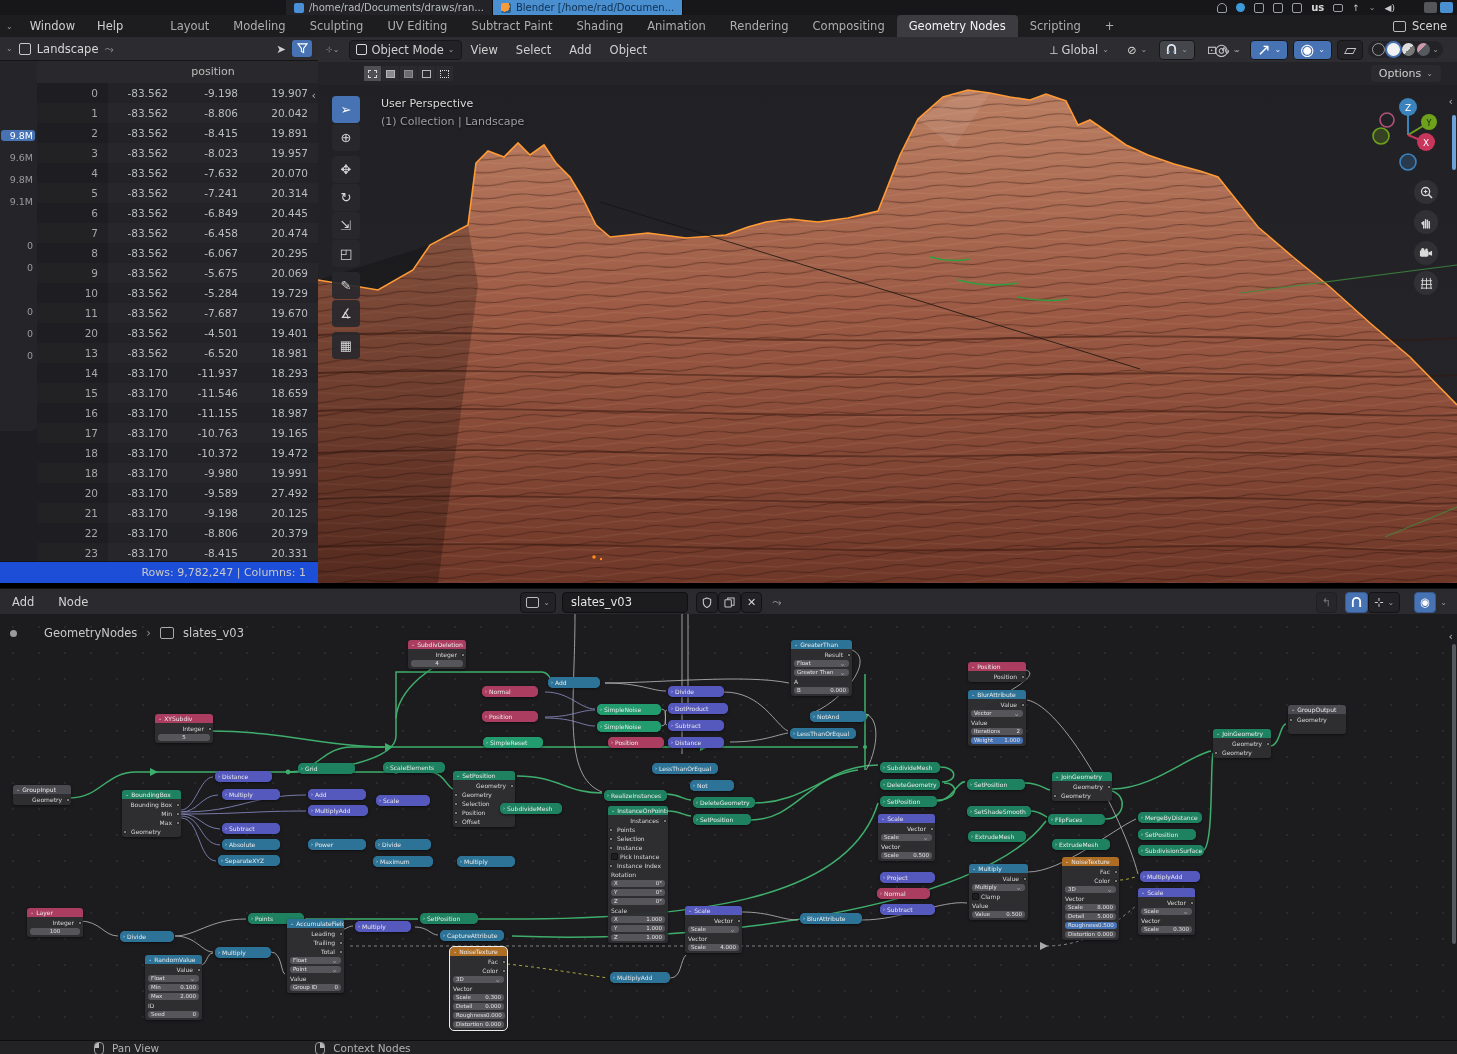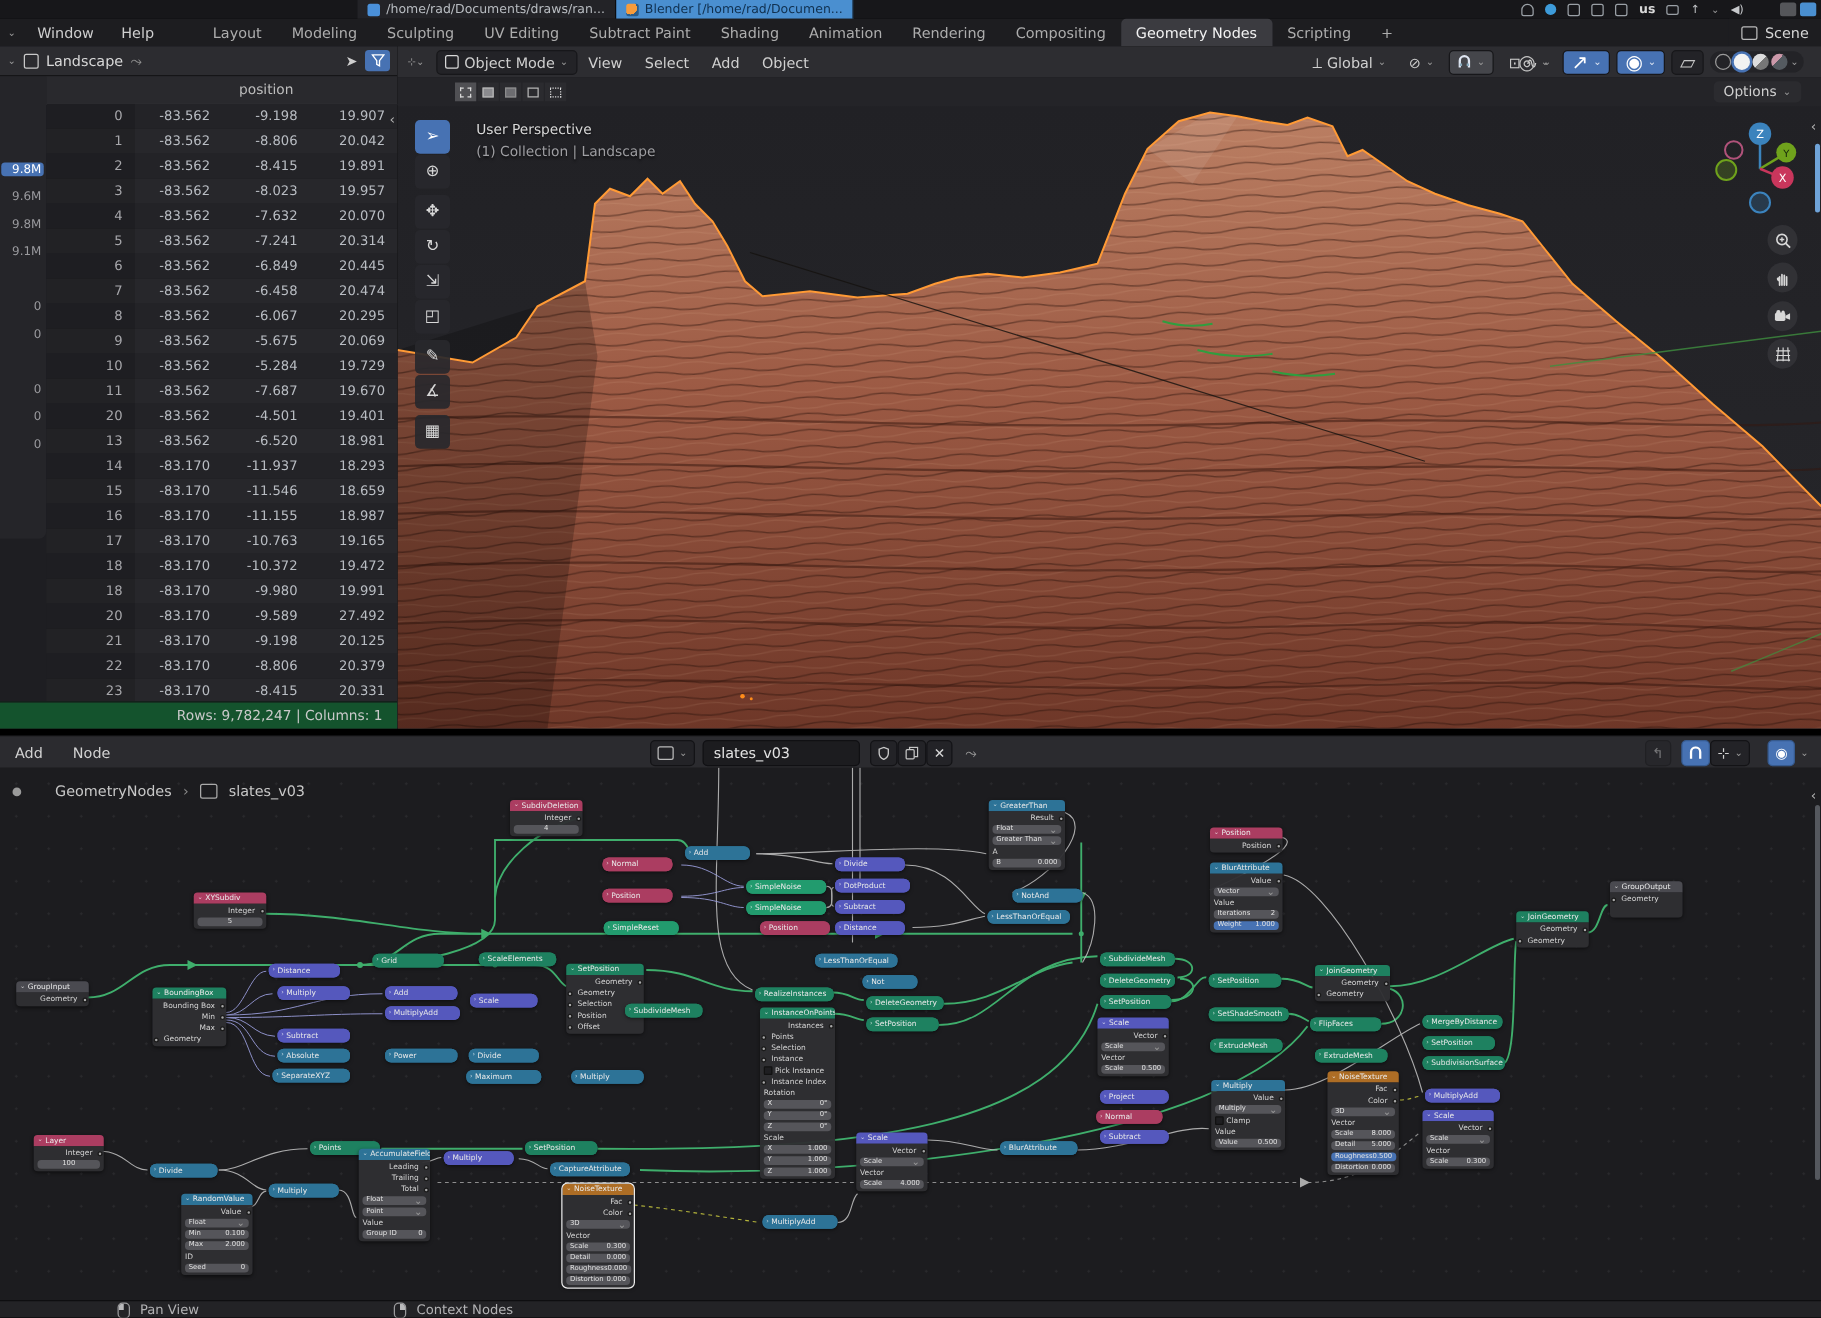--- a/index.html
+++ b/index.html
@@ -29,21 +29,21 @@
   #ss-counts{position:absolute;left:0;top:24px;width:37px;height:370px;background:#252529;border-radius:0 0 6px 0;}
   .cnt{position:absolute;right:4px;width:30px;text-align:right;font-size:9.5px;color:#9a9a9e;}
   .cnt.hl{background:#4772b3;color:#fff;border-radius:3px;padding:0 2px;right:2px;}
   #ss-colhead{position:absolute;left:37px;top:24px;width:281px;height:22px;background:#29292d;border-bottom:1px solid #39393d;font-size:11px;color:#bdbdbd;display:flex;}
   #ss-rows{position:absolute;left:37px;top:46px;width:281px;height:478px;overflow:hidden;}
   .ssrow{display:flex;height:20px;line-height:20px;font-size:10.5px;color:#b9bdc3;}
   .ssrow:nth-child(odd){background:#232327;}
   .ssrow:nth-child(even){background:#27272b;}
   .sscell{width:70px;text-align:right;padding-right:10px;box-sizing:border-box;}
   .ssidx{width:71px;color:#a7a7ab;background:rgba(0,0,0,.12);}
-  #ss-footer{position:absolute;left:0;bottom:0;width:318px;height:22px;background:#14532d;border-top:1px solid #151517;font-size:11px;color:#c9c9c9;display:flex;align-items:center;justify-content:flex-end;padding-right:12px;box-sizing:border-box;}
+  #ss-footer{position:absolute;left:0;bottom:0;width:318px;height:22px;background:#1d4ed8;border-top:1px solid #151517;font-size:11px;color:#c9c9c9;display:flex;align-items:center;justify-content:flex-end;padding-right:12px;box-sizing:border-box;}
   
   #viewport{left:318px;top:37px;width:1139px;height:546px;background:#222226;overflow:hidden;}
   #vp-header{position:absolute;left:0;top:0;width:100%;height:25px;background:#2d2d31;border-bottom:1px solid #17171a;display:flex;align-items:center;font-size:11.5px;color:#d0d0d0;}
   #vp-tools{position:absolute;left:0;top:25px;width:100%;height:23px;background:#242428;display:flex;align-items:center;}
   .vbtn{background:#232327;border:1px solid #17171a;border-radius:4px;height:18px;display:flex;align-items:center;gap:4px;padding:0 6px;margin-left:6px;}
   .vmenu{padding:0 9px;}
   .carat{font-size:8px;color:#9a9a9a;}
   .modebtn{width:17px;height:15px;background:#2b2b2f;margin-right:1px;display:flex;align-items:center;justify-content:center;}
   .modebtn.active{background:#505054;}
   .msq{width:7px;height:6px;border:1px dashed #d8d8d8;}

